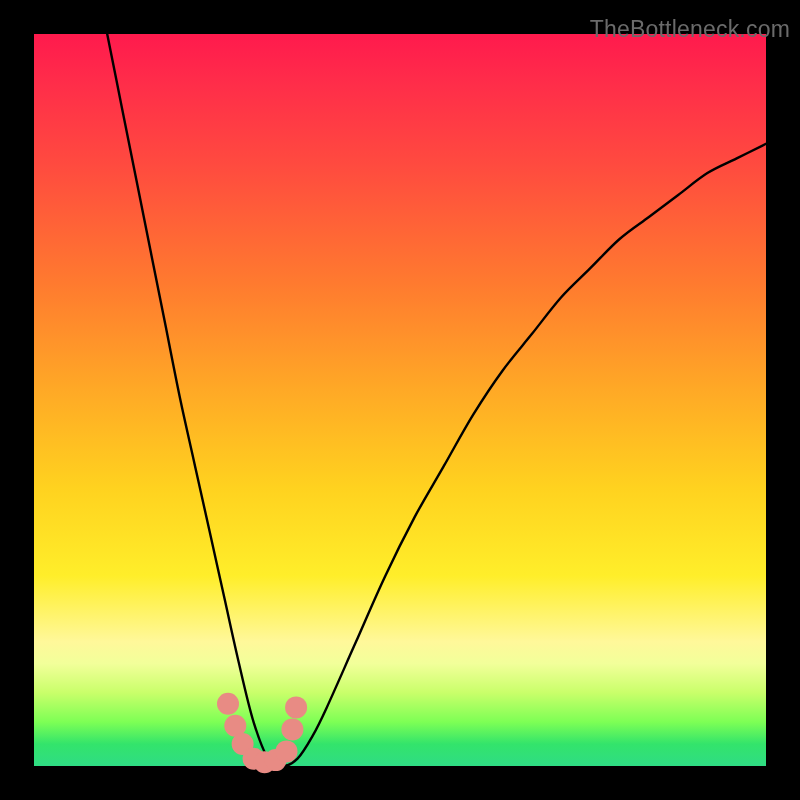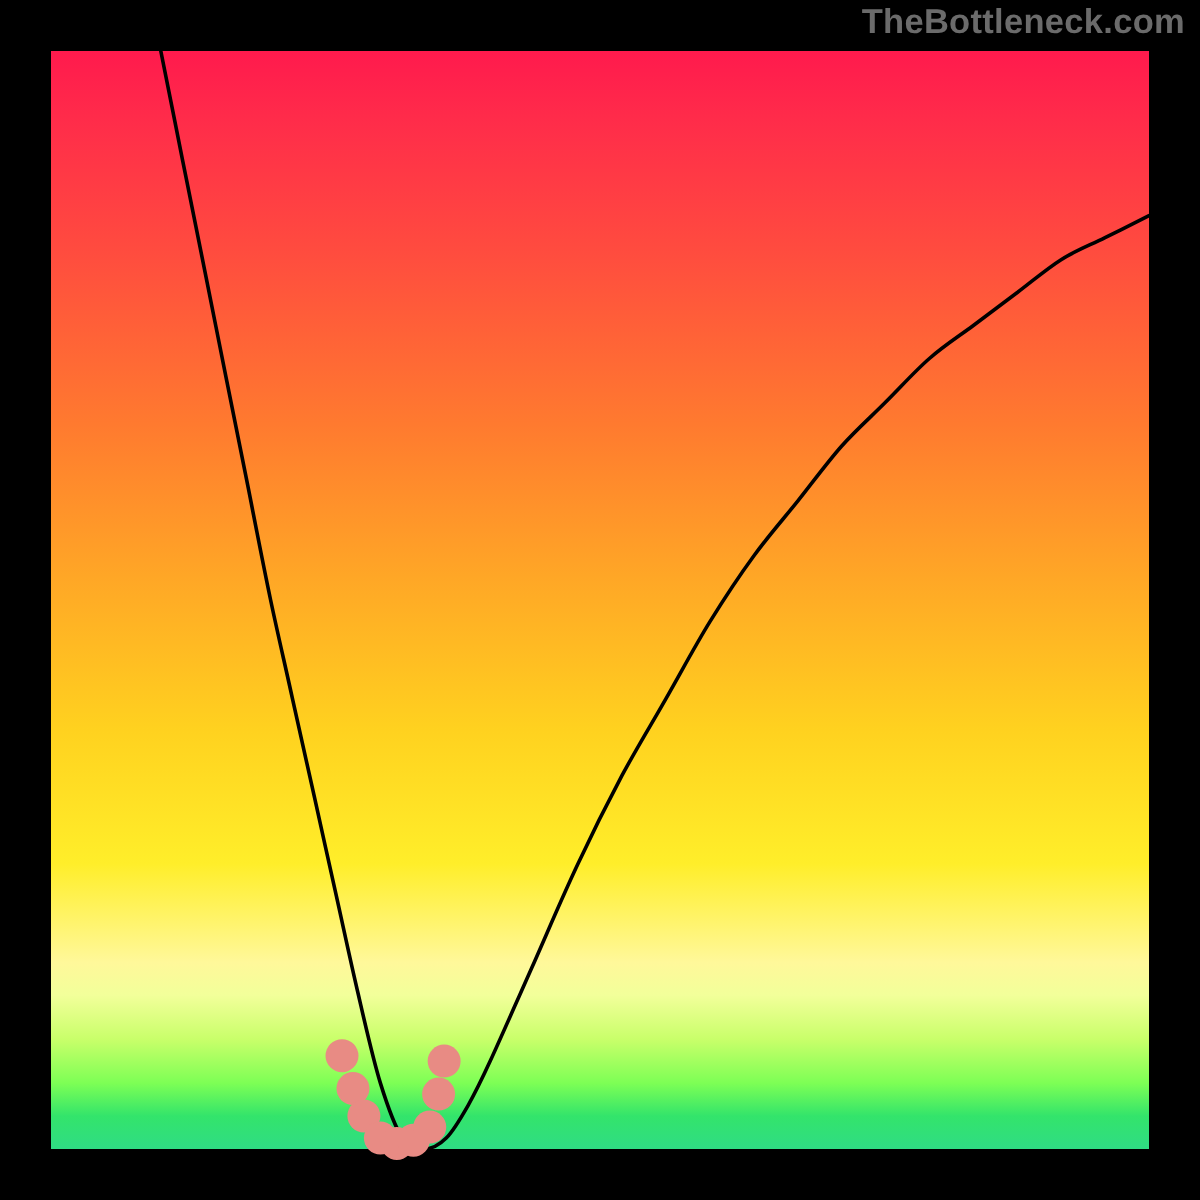--- a/index.html
+++ b/index.html
@@ -38,25 +38,25 @@
       #fff89a 83%,
       #f2ff9a 86%,
       #c9ff6a 90%,
       #7dff55 94%,
       #33e46b 97%,
       #2fdc84 100%
     );
   }
   .watermark {
     position: absolute;
-    top: 1px;
+    top: 16px;
     right: 10px;
     color: #6b6b6b;
     font-size: 23px;
-    font-weight: 700;
+    font-weight: 400;
     letter-spacing: 0.2px;
     user-select: none;
   }
   svg.curve {
     position: absolute;
     left: 0;
     top: 0;
     width: 732px;
     height: 732px;
     overflow: visible;

